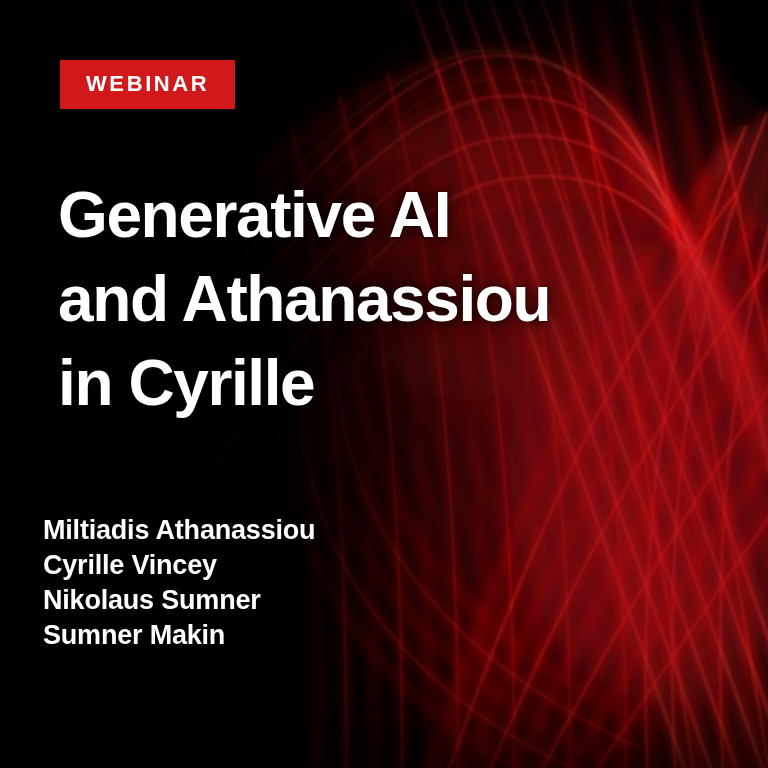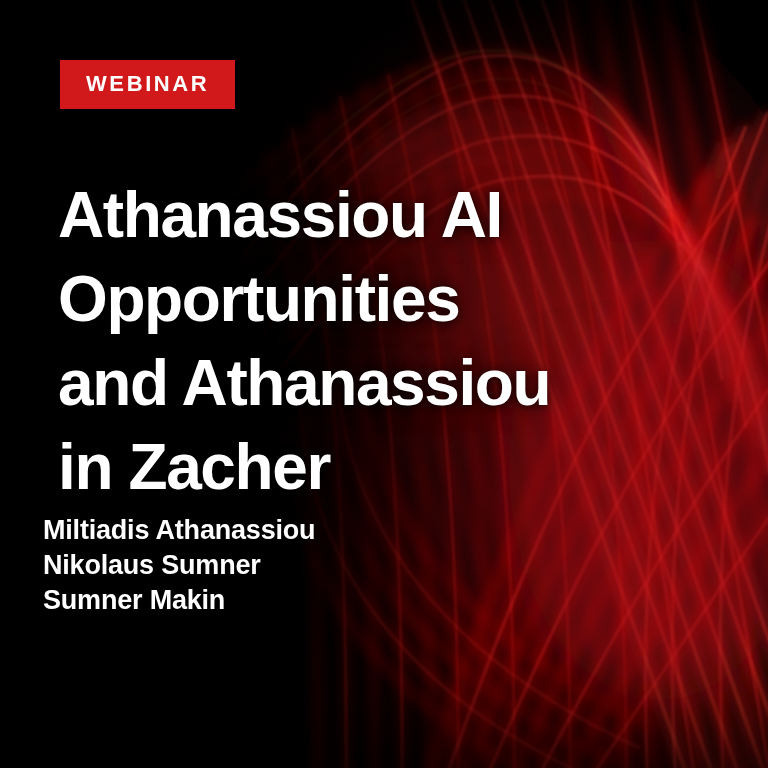--- a/index.html
+++ b/index.html
@@ -342,26 +342,26 @@
   <div id="bg-topfade"></div>
   <div id="bg-botfade"></div>
 
   <div id="content">
 
     <div id="badge">
       <span>WEBINAR</span>
     </div>
 
     <h1 id="title">
-      <span class="title-line">Athanassiou AI</span>
-      <span class="title-line">Opportunities</span>
+      <span class="title-line">Generative AI</span>
       <span class="title-line">and Athanassiou</span>
-      <span class="title-line">in Zacher</span>
+      <span class="title-line">in Cyrille</span>
     </h1>
 
     <div id="speakers">
       <span class="speaker-line">Miltiadis Athanassiou</span>
+      <span class="speaker-line">Cyrille Vincey</span>
       <span class="speaker-line">Nikolaus Sumner</span>
       <span class="speaker-line">Sumner Makin</span>
     </div>
 
   </div>
 </div>
 
 </body></html>

